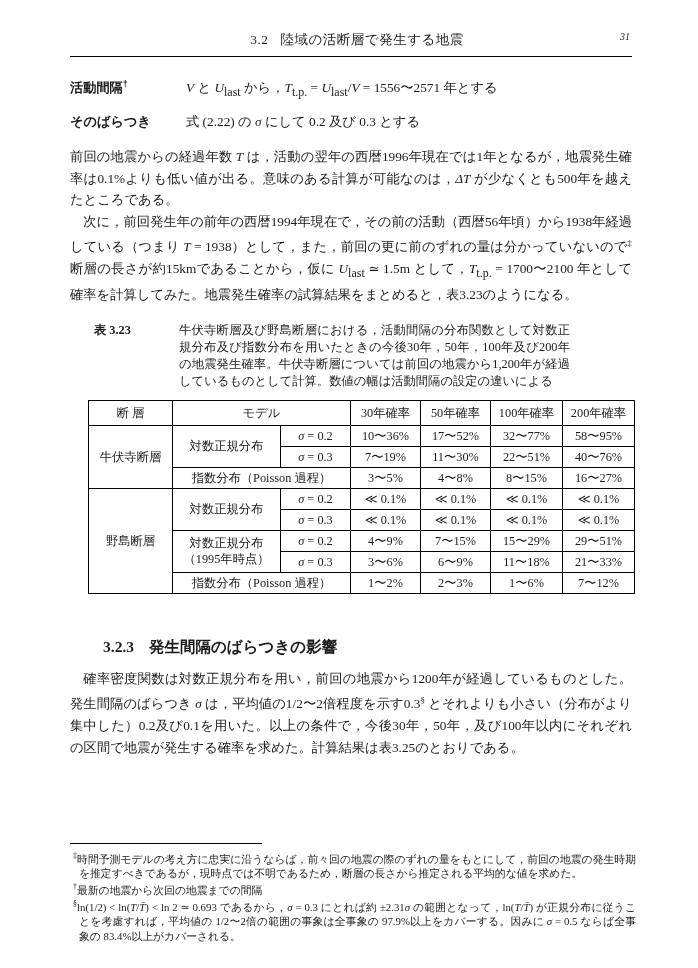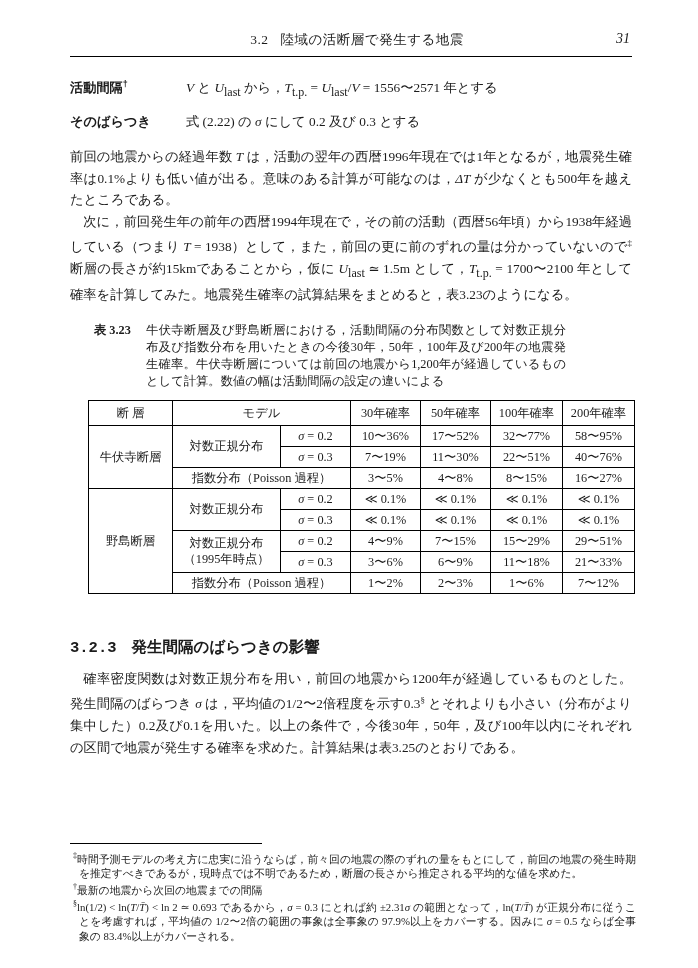--- a/index.html
+++ b/index.html
@@ -4,51 +4,51 @@
 <style>
   html,body{margin:0;padding:0;background:#e8e8e8;}
   .page{
     position:relative;width:698px;height:968px;margin:0 auto;background:#ffffff;
     color:#1b1b1b;font-family:"Liberation Serif","DejaVu Serif",serif;overflow:hidden;
   }
   
   .running-header{position:absolute;left:70px;top:31px;width:562px;border-bottom:1.2px solid #000;padding-bottom:7px;}
   .rh-title{display:block;text-align:center;font-size:13.5px;letter-spacing:.5px;}
   .rh-section{margin-right:12px;margin-left:12px;}
-  .rh-page{position:absolute;right:2px;top:0;font-style:italic;font-size:14px;}
+  .rh-page{position:absolute;right:2px;top:0;font-style:italic;font-size:10px;}
   
   .defs{position:absolute;left:70px;top:79px;width:562px;}
   .def-row{display:flex;margin-bottom:13px;}
   .def-label{width:116px;flex:none;font-family:"Liberation Sans","DejaVu Sans",sans-serif;font-weight:bold;font-size:13.2px;}
   .def-label sup{font-size:9px;}
   .def-value{font-size:13.3px;}
   
   .textblock{position:absolute;left:70px;width:562px;}
   .block1{top:137px;margin-top:9px;}
   .block2{top:668px;}
   p.body-par{margin:0;font-size:13.3px;line-height:21.7px;text-align:justify;}
   p.indent{text-indent:1em;}
   sub{font-size:12px;}
   sup{font-size:9px;}
   
-  .tbl-caption{position:absolute;left:94px;top:322px;width:476px;display:flex;font-size:12.3px;line-height:17px;}
+  .tbl-caption{position:absolute;left:94px;top:322px;width:476px;display:flex;font-size:12.3px;line-height:17px;gap:33px;}
   .cap-label{flex:none;width:52px;font-weight:bold;}
   .cap-text{width:420px;text-align:justify;}
   
   table.t323{position:absolute;left:88px;top:400px;border-collapse:collapse;table-layout:fixed;
     font-size:12.3px;border:1.5px solid #000;}
   .t323 td,.t323 th{border:1px solid #000;text-align:center;vertical-align:middle;
     padding:1px 2px;line-height:16.5px;font-weight:normal;}
   .t323 thead th{height:22px;}
   .t323 tbody td{height:18px;}
   .t323 .c-model2{line-height:15.5px;}
   
   .section-heading{position:absolute;left:70px;top:637px;font-family:"Liberation Sans","DejaVu Sans",sans-serif;
     font-weight:bold;font-size:15.5px;}
-  .sh-num{margin-right:15px;font-family:Liberation Mono, monospace;font-weight:bold;}
+  .sh-num{margin-right:15px;font-family:Liberation Serif, serif;font-weight:bold;margin-left:33px;}
   
   .footnotes{position:absolute;left:70px;top:843px;width:566px;}
   .fn-rule{width:192px;height:0;border-top:1px solid #000;margin-bottom:5px;}
   .footnote{font-size:10.8px;line-height:14.4px;text-align:justify;padding-left:9px;text-indent:-6px;margin:0;}
   .footnote sup{font-size:8px;}
 </style>
 </head>
 <body>
 
 <div class="page">

